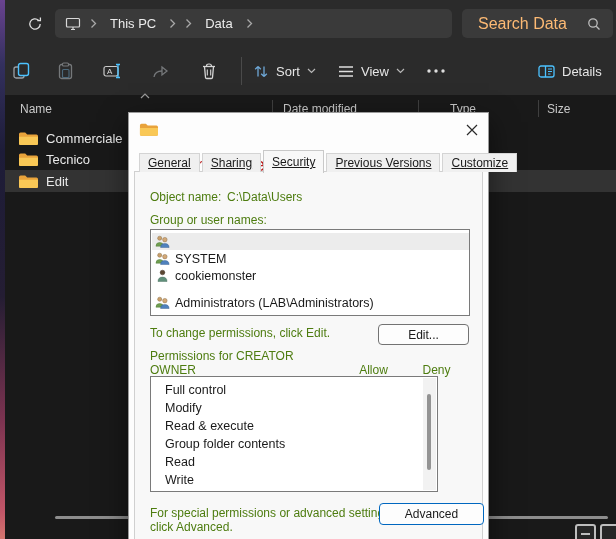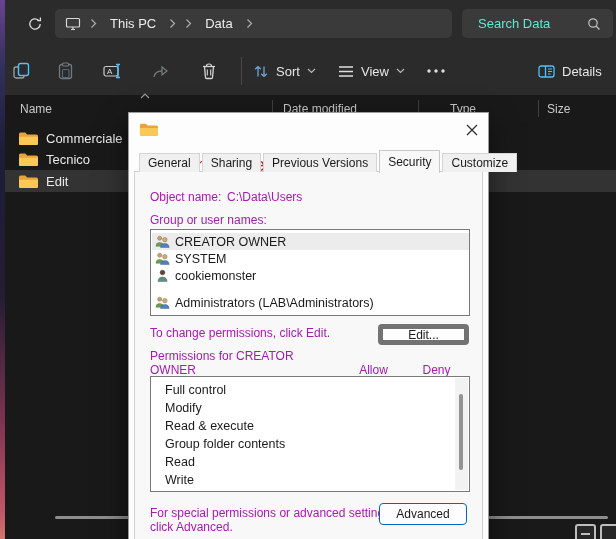--- a/index.html
+++ b/index.html
@@ -14,21 +14,21 @@
   .window { position:absolute; left:5px; top:0; width:611px; height:539px; background:#191919; }
   .chrome { position:absolute; left:0; top:0; width:100%; height:95px; background:#2b2b2b; }
 
   
   .refresh-btn { position:absolute; left:17px; top:13px; width:26px; height:22px; display:flex; align-items:center; justify-content:center; border-radius:4px; }
   .address-bar { position:absolute; left:50px; top:9px; width:397px; height:29px; background:#3a3a3a; border-radius:5px;
     display:flex; align-items:center; padding:0 10px; gap:9px; color:#ececec; font-size:13px; }
   .crumb { padding:2px 4px; border-radius:3px; white-space:nowrap; }
   .search-box { position:absolute; left:457px; top:9px; width:151px; height:29px; background:#3a3a3a; border-radius:5px;
     display:flex; align-items:center; padding:0 12px 0 16px; }
-  .search-box .ph { color:#5eead4; font-size:13px; flex:1; }
+  .search-box .ph { color:#fdba74; font-size:16px; flex:1; }
 
   
   .toolbar { position:absolute; left:0; top:47px; width:100%; height:48px; }
   .tb-btn { position:absolute; top:11px; width:26px; height:26px; display:flex; align-items:center; justify-content:center; border-radius:4px; }
   .tb-sep { position:absolute; left:236px; top:10px; width:1px; height:28px; background:#4a4a4a; }
   .tb-group { position:absolute; top:11px; height:26px; display:flex; align-items:center; gap:7px; color:#e6e6e6; font-size:13px; border-radius:4px; }
   .dim { opacity:.5; }
 
   
   .col-headers { position:absolute; left:0; top:95px; width:100%; height:27px; color:#c9c9c9; font-size:12px; }
@@ -48,38 +48,38 @@
 
   
   .dialog { position:absolute; left:128px; top:112px; width:361px; height:445px; background:#fdfdfd;
     border:1px solid #9b9b9b; box-shadow:0 10px 26px rgba(0,0,0,.5); z-index:10; color:#1a1a1a; font-size:12px; }
   .dlg-title { position:absolute; left:36px; top:10px; font-size:18px; color:#b91c1c;margin-top:32px; }
   .dlg-folder { position:absolute; left:10px; top:9px; }
   .dlg-close { position:absolute; left:332px; top:6px; width:22px; height:22px; display:flex; align-items:center; justify-content:center; }
 
   .tabs { position:absolute; left:10px; top:37px; height:22px; display:flex; align-items:flex-end; z-index:2; }
   .tab { height:19px; padding:0 8px; display:flex; align-items:center; background:#f0f0f0;
-    border:1px solid #d4d4d4; border-bottom:none; margin-right:2px; font-size:12px; white-space:nowrap; }
+    border:1px solid #d4d4d4; border-bottom:none; margin-right:2px; font-size:12px; white-space:nowrap;text-decoration:underline; }
   .tab.active { height:23px; background:#f8f8f8; position:relative; top:1px; border:1px solid #c9c9c9; border-bottom:none; }
 
   .tab-page { position:absolute; left:5px; right:5px; top:58px; height:400px; background:#f8f8f8; border:1px solid #d0d0d0; z-index:1; }
 
-  .dlg-text { position:absolute; font-size:12px; color:#a21caf; line-height:14px; }
+  .dlg-text { position:absolute; font-size:12px; color:#4d7c0f; line-height:14px; }
 
   .listbox { position:absolute; background:#ffffff; border:1px solid #7a7a7a; z-index:3; }
   .group-list { left:21px; top:116px; width:320px; height:87px; }
   .group-item { position:absolute; left:1px; width:317px; height:17px; display:flex; align-items:center; gap:5px; padding-left:3px; font-size:12.5px; }
   .group-item.selected { background:#ececec; }
 
-  .btn { position:absolute; background:#fdfdfd; border:5px solid #737373; border-radius:4px;
+  .btn { position:absolute; background:#fdfdfd; border:1px solid #737373; border-radius:4px;
     display:flex; align-items:center; justify-content:center; font-size:12px; color:#1a1a1a; z-index:3; }
   .btn-edit { left:249px; top:211px; width:91px; height:21px; }
-  .btn-advanced { left:250px; top:390px; width:88px; height:22px; border:1.5px solid #0067c0; }
-
-  .perm-list { left:21px; top:263px; width:320px; height:116px; overflow:hidden; }
+  .btn-advanced { left:250px; top:390px; width:105px; height:22px; border:1.5px solid #0067c0; }
+
+  .perm-list { left:21px; top:263px; width:288px; height:116px; overflow:hidden; }
   .perm-item { position:absolute; left:14px; height:16px; font-size:12.5px; white-space:nowrap; }
   .perm-scroll { position:absolute; right:1px; top:1px; width:13px; height:112px; background:#f2f2f2; }
   .perm-thumb { position:absolute; left:4px; top:16px; width:4px; height:76px; background:#939393; border-radius:2px; }
 
   .allow-label { position:absolute; left:222px; top:250px; width:45px; text-align:center; z-index:3; }
   .deny-label { position:absolute; left:285px; top:250px; width:45px; text-align:center; z-index:3; }
 </style>
 </head>
 <body>
 
@@ -246,40 +246,39 @@
   <div class="dlg-title">Users Properties</div>
   <div class="dlg-close">
     <svg width="12" height="12" viewBox="0 0 12 12">
       <path d="M1 1 L11 11 M11 1 L1 11" stroke="#2a2a2a" stroke-width="1.2"></path>
     </svg>
   </div>
 
   <div class="tabs">
     <div class="tab">General</div>
     <div class="tab">Sharing</div>
+    <div class="tab active">Security</div>
     <div class="tab">Previous Versions</div>
-    <div class="tab active">Security</div>
     <div class="tab">Customize</div>
   </div>
   <div class="tab-page"></div>
 
   <div class="dlg-text" style="left:21px; top:77px; z-index:3;">Object name:</div>
   <div class="dlg-text" style="left:98px; top:77px; z-index:3;">C:\Data\Users</div>
 
   <div class="dlg-text" style="left:21px; top:100px; z-index:3;">Group or user names:</div>
 
   <div class="listbox group-list">
     <div class="group-item selected" style="top:3px;">
       <svg width="15" height="13" viewBox="0 0 16 13">
         <circle cx="5" cy="3" r="2.2" fill="#c9a06b" stroke="#8a6d45" stroke-width=".5"></circle>
         <path d="M1 11.5 q0-4 4-4 t4 4 z" fill="#6f9e4f" stroke="#4f7a38" stroke-width=".5"></path>
         <circle cx="10.5" cy="4.5" r="2.4" fill="#d2a878" stroke="#8a6d45" stroke-width=".5"></circle>
         <path d="M6 13 q0-4.3 4.5-4.3 t4.5 4.3 z" fill="#4f81bd" stroke="#365f8f" stroke-width=".5"></path>
       </svg>
-      <span>CREATOR OWNER</span>
     </div>
     <div class="group-item" style="top:37px;">
       <svg width="15" height="13" viewBox="0 0 16 13">
         <circle cx="8" cy="3.3" r="2.5" fill="#5a4632" stroke="#3c2f22" stroke-width=".5"></circle>
         <path d="M3.2 13 q0-4.8 4.8-4.8 t4.8 4.8 z" fill="#5f8f7a" stroke="#456b5b" stroke-width=".5"></path>
       </svg>
       <span>cookiemonster</span>
     </div>
     <div class="group-item" style="top:20px;">
       <svg width="15" height="13" viewBox="0 0 16 13">

